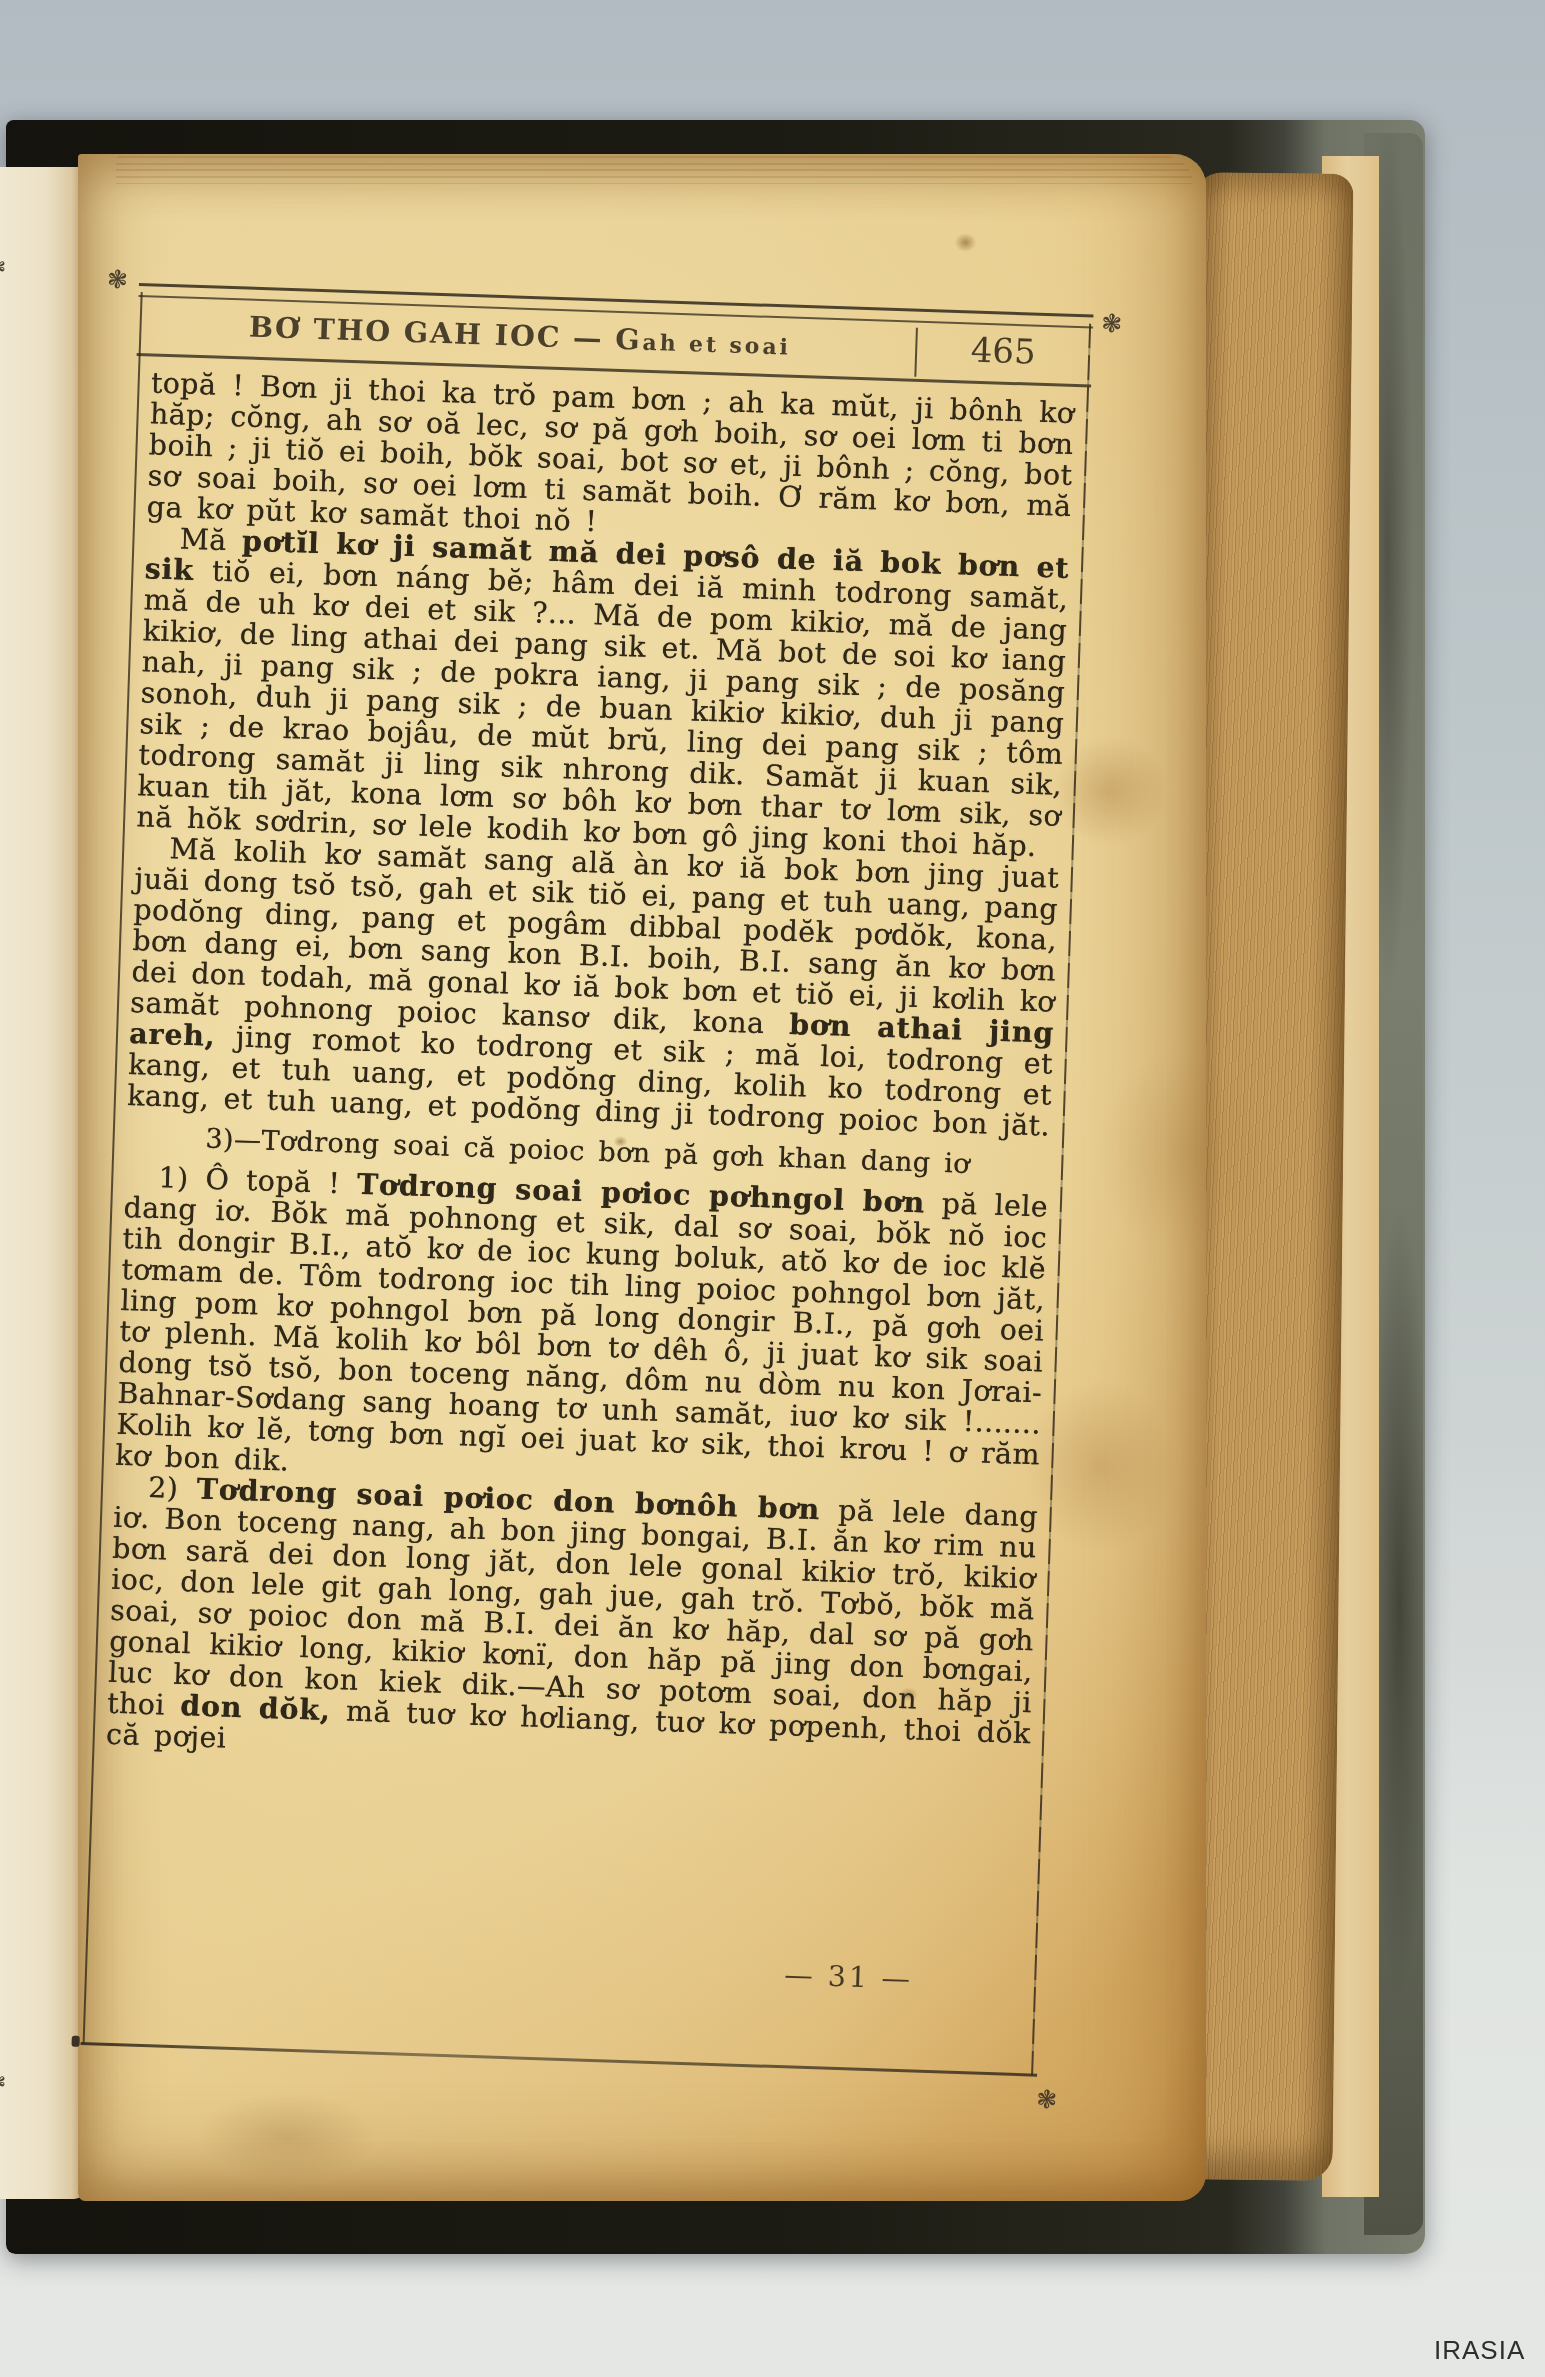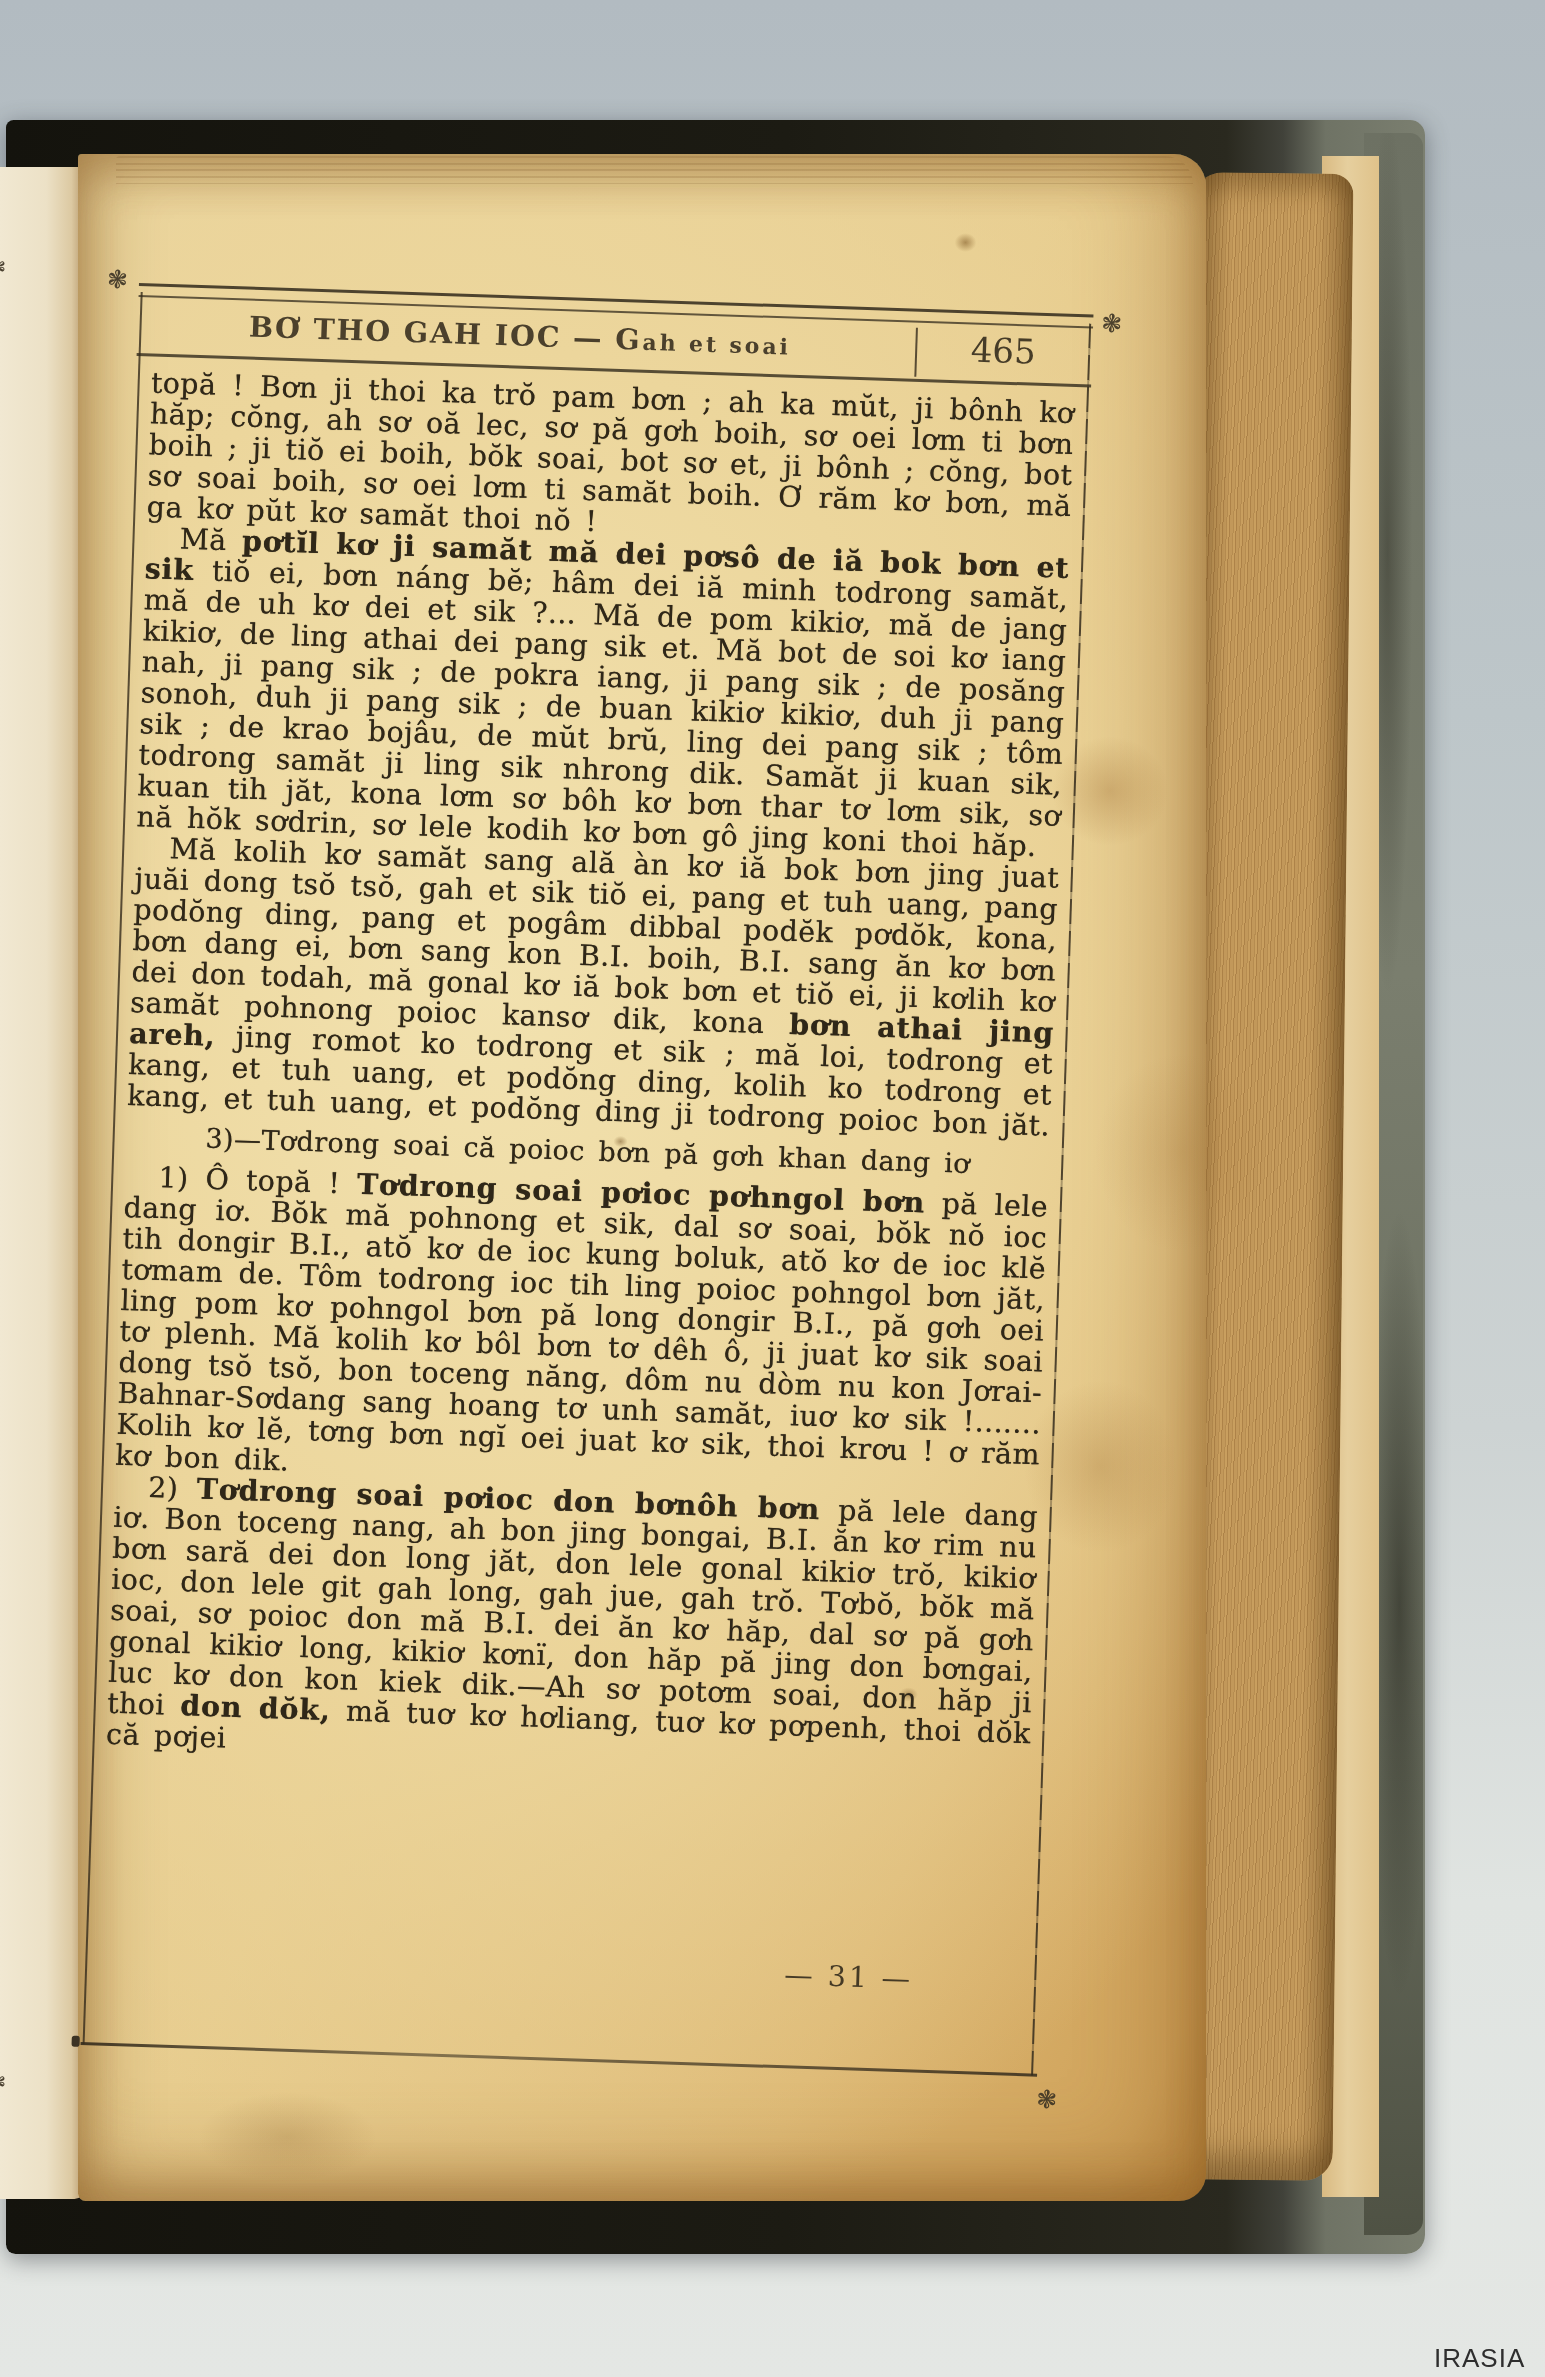--- a/index.html
+++ b/index.html
@@ -115,21 +115,21 @@
   .text-body p.indent{text-indent:34px;}
   .text-body p.heading{text-align:center; text-indent:0; margin:8.6px 0 10.5px; font-size:27px;}
   .text-body b{font-weight:bold; letter-spacing:0.8px;}
   .footer-label{
     position:absolute; left:654px; top:1653px; width:219px; text-align:center;
     font-size:28.5px; letter-spacing:2.9px; color:rgba(52,43,28,.9);
   }
   .watermark{
     position:absolute; left:1434px; top:2335px; z-index:6;
     font-family:"Liberation Sans","DejaVu Sans",sans-serif;
-    font-size:26px; color:#2e2e2e; letter-spacing:1px;margin-top:8px;
+    font-size:26px; color:#2e2e2e; letter-spacing:1px;
   }
 </style>
 </head>
 <body>
 
 <div class="scene">
 
   <div class="cover"></div>
   <div class="cover-right-texture"></div>
 

